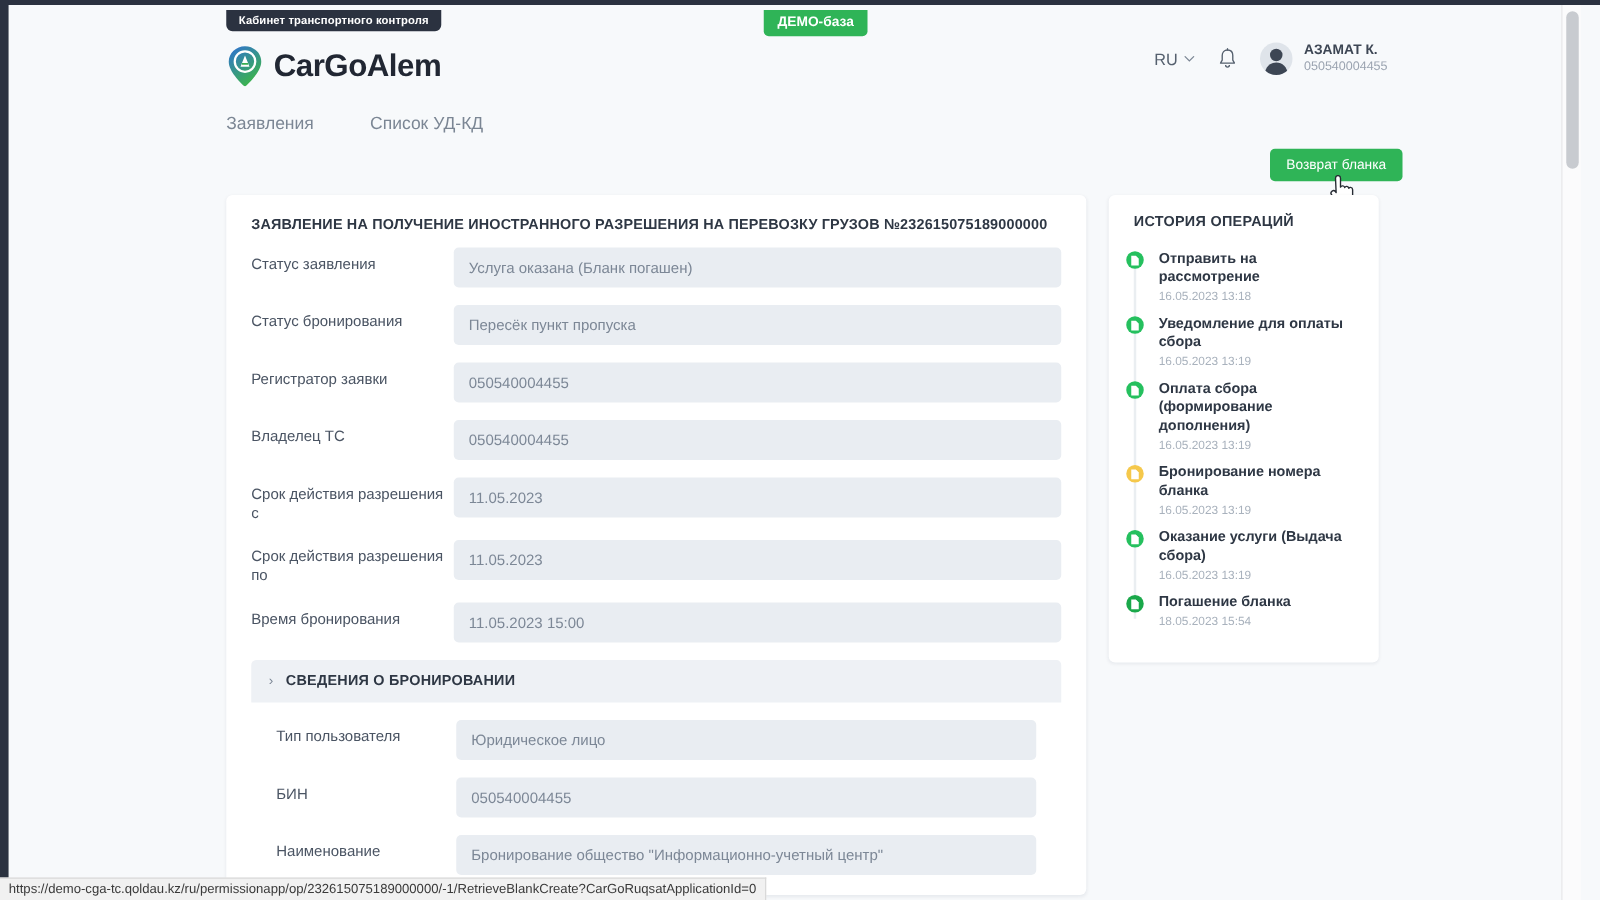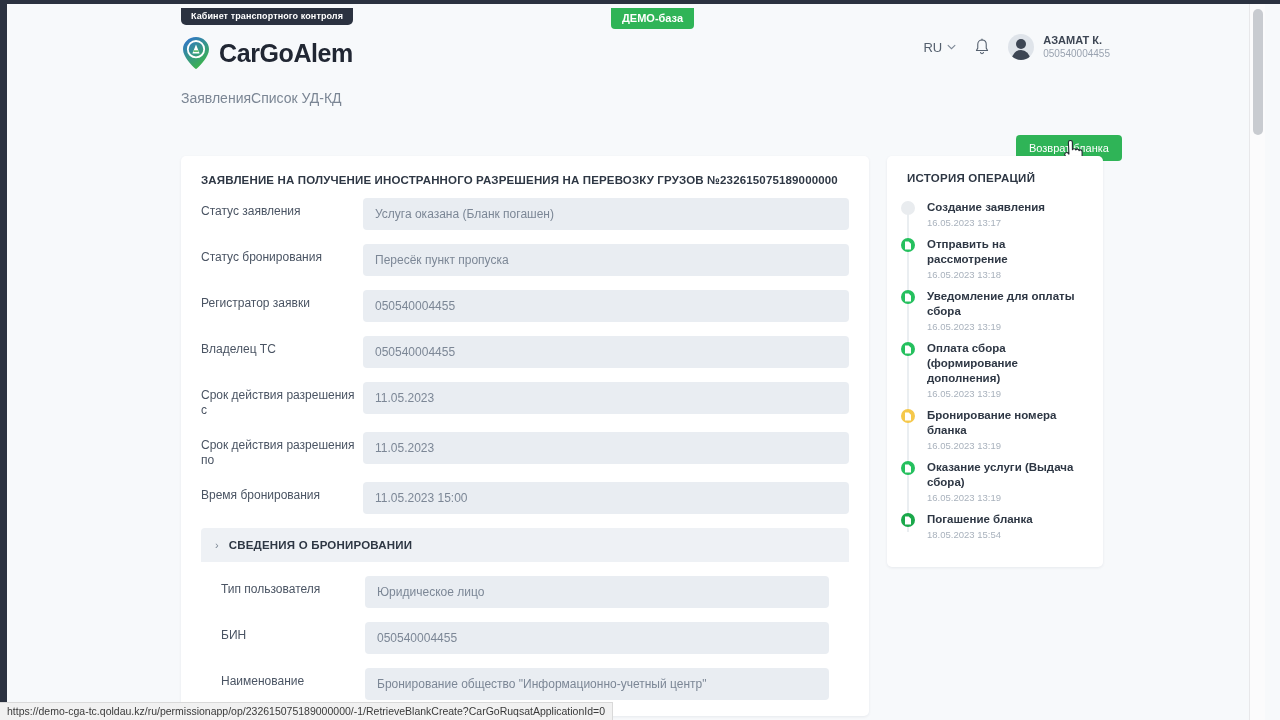--- a/index.html
+++ b/index.html
@@ -91,21 +91,21 @@
     border-radius: 50%; background: #3d4654;
   }
   .avatar .body {
     position:absolute; left: 4px; top: 16px; width: 18px; height: 14px;
     border-radius: 9px 9px 0 0; background: #3d4654;
   }
   .user-name { font-size: 11px; font-weight: bold; color: #3d4654; line-height: 13px; }
   .user-id { font-size: 10px; color: #9aa3b0; line-height: 13px; }
   .nav {
     position: absolute; left: 174px; top: 86px;
-    display: flex; 
+    display: flex; gap: 45px;
   }
   .nav a {
     color: #7b8694; font-size: 14px; text-decoration: none;
   }
   
   .card {
     position: absolute; left: 174px; top: 152px;
     width: 688px; height: 560px;
     background: #ffffff;
     border-radius: 5px;
@@ -175,21 +175,21 @@
     width: 14px; height: 14px; border-radius: 50%;
     display: flex; align-items: center; justify-content: center;
   }
   .hdot svg { width: 8px; height: 9px; display:block; }
   .hlabel {
     font-size: 11.5px; font-weight: bold; color: #2e3744; line-height: 15px;
   }
   .htime { font-size: 9.5px; color: #a9b2bd; line-height: 14px; margin-top: 1px; }
   
   .action-btn {
-    position: absolute; left: 1009px; top: 131px;
+    position: absolute; left: 1009px; top: 115px;
     background: #2fb457; color: #ffffff;
     font-size: 11px;
     padding: 7px 13px;
     border-radius: 4px;
     border: none;
     white-space: nowrap;
     cursor: pointer;
   }
   .cursor {
     position: absolute; left: 1055px; top: 136px;
@@ -327,25 +327,20 @@
             <div class="fvalue">Бронирование общество "Информационно-учетный центр"</div>
           </div>
         </div>
       </div>
     </div>
 
     <div class="hcard">
       <div class="hcard-title">ИСТОРИЯ ОПЕРАЦИЙ</div>
       <div class="timeline" id="timeline">
           <div class="hitem">
-            <div class="hdot" style="background: rgb(233, 236, 239);"></div>
-            <div class="hlabel">Создание заявления</div>
-            <div class="htime">16.05.2023 13:17</div>
-          </div>
-          <div class="hitem">
             <div class="hdot" style="background: rgb(37, 192, 94);">
               <svg viewBox="0 0 8 9">
                 <path d="M1 .6 h3.6 L7 3 v5.4 H1 Z" fill="#ffffff"></path>
                 <path d="M4.6 .6 V3 H7" fill="#ffffff" opacity="0.6"></path>
               </svg>
             </div>
             <div class="hlabel">Отправить на рассмотрение</div>
             <div class="htime">16.05.2023 13:18</div>
           </div>
           <div class="hitem">

